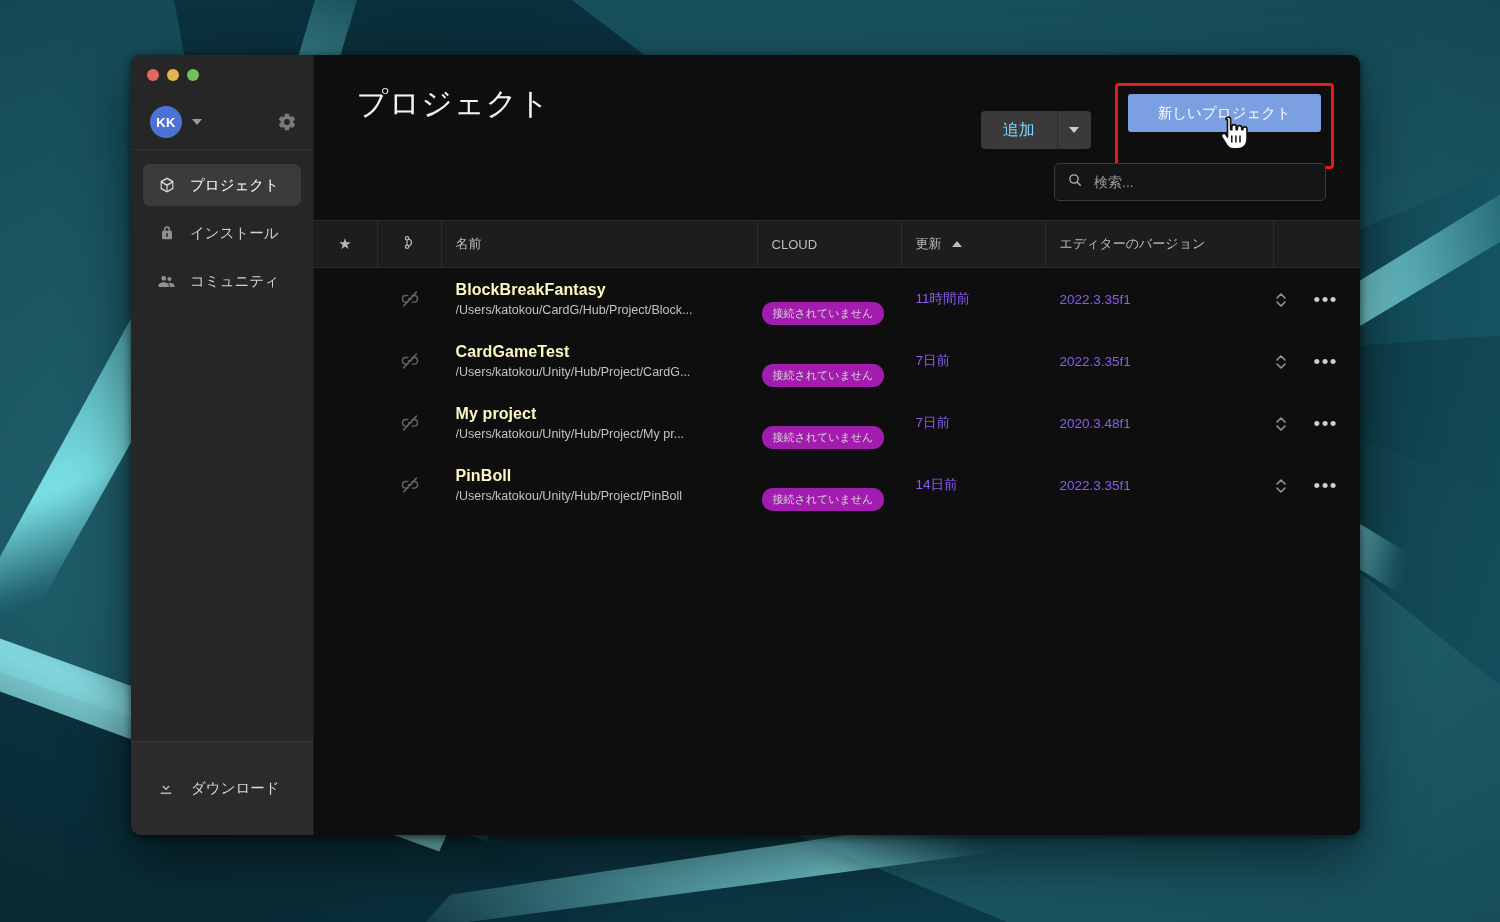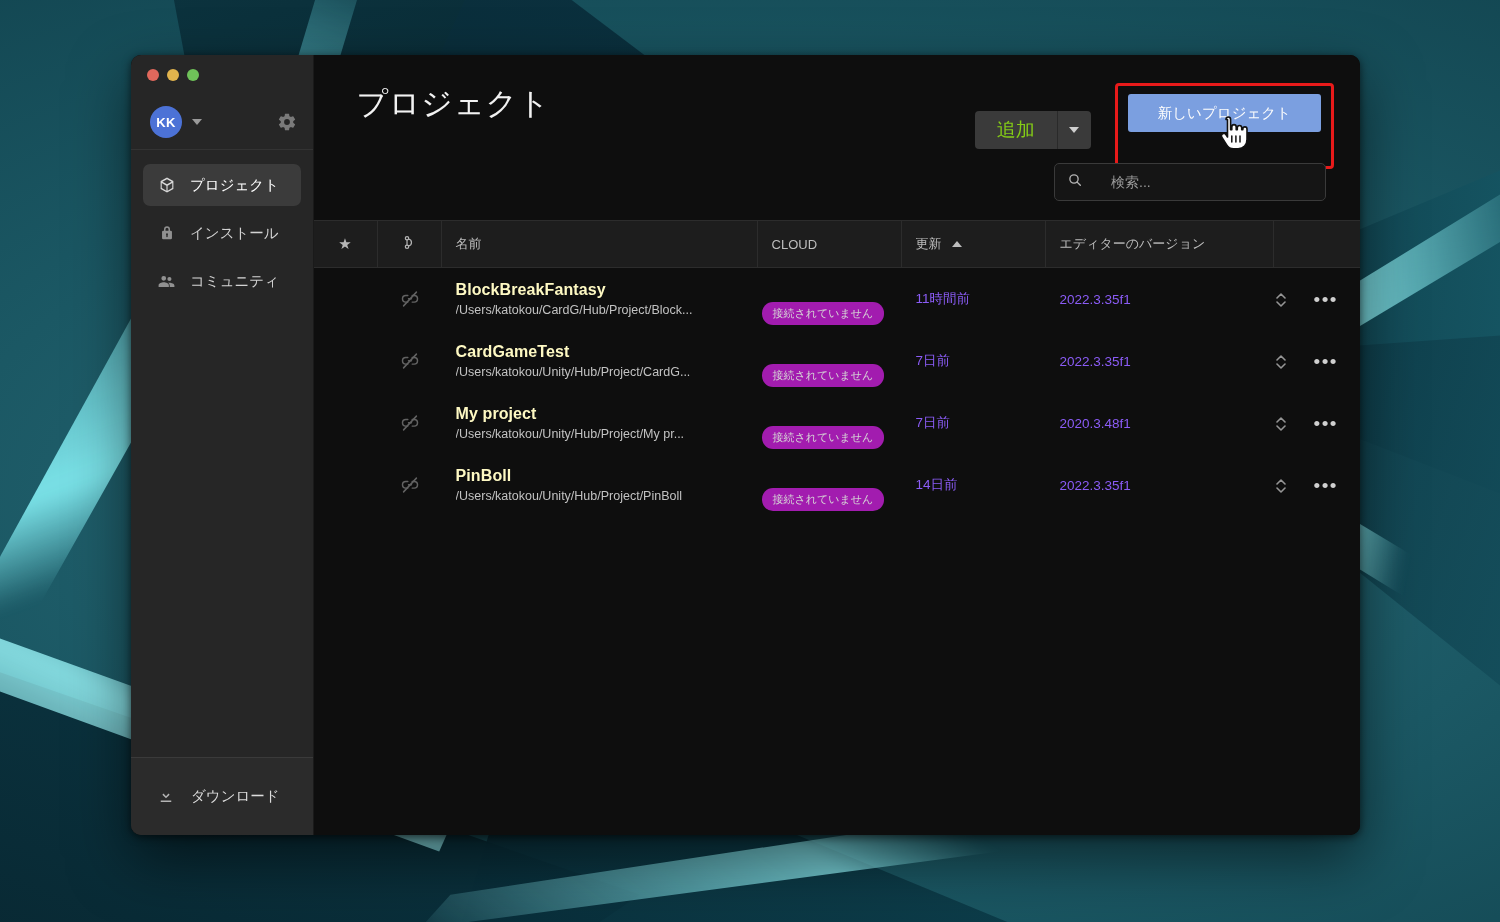--- a/index.html
+++ b/index.html
@@ -164,21 +164,21 @@
   .nav-item .ic { width: 19px; height: 19px; flex: 0 0 19px; opacity: .82; display:flex; align-items:center; justify-content:center;}
   .nav-item.active {
     background: #3b3b3b;
     color: #fff;
   }
   .nav-item.active .ic { opacity: 1; }
 
   #downloads-sec {
     border-top: 1px solid #3a3a3a;
     background: #2b2b2b;
-    height: 78px;
+    height: 94px;
     display: flex; align-items: center;
     padding-left: 26px;
     gap: 15px;
     color: #dcdcdc;
     font-size: 14.5px;
   }
   #downloads-sec .ic { width: 19px; height: 19px; opacity: .85; }
 
   
   #main {
@@ -203,22 +203,22 @@
     display: flex; align-items: center; gap: 24px;
   }
   .add-group {
     display: flex; align-items: stretch;
     height: 38px;
     border-radius: 4px;
     overflow: hidden;
   }
   .btn-add {
     background: #3a3a3a;
-    color: #84cc16;
-    font-size: 19px;
+    color: #7dd3fc;
+    font-size: 16px;
     padding: 0 22px;
     display: flex; align-items: center;
     border: none;
     font-family: inherit;
     cursor: pointer;
   }
   .btn-add-caret {
     background: #3a3a3a;
     width: 34px;
     border-left: 1px solid #2a2a2a;
@@ -259,21 +259,21 @@
     width: 34px; height: 40px;
     pointer-events: none;
   }
   #search-box {
     position: absolute; right: 34px; top: 108px;
     width: 272px; height: 38px;
     background: #151515;
     border: 1px solid #3a3a3a;
     border-radius: 5px;
     display: flex; align-items: center;
-    padding: 0 12px; gap: 28px;
+    padding: 0 12px; gap: 11px;
   }
   #search-box input {
     background: transparent; border: none; outline: none;
     color: #d8d8d8; font-size: 14px; font-family: inherit;
     flex: 1;
   }
   #search-box input::placeholder { color: #9a9a9a; }
 
   
   #table { flex: 1; display: flex; flex-direction: column; }

